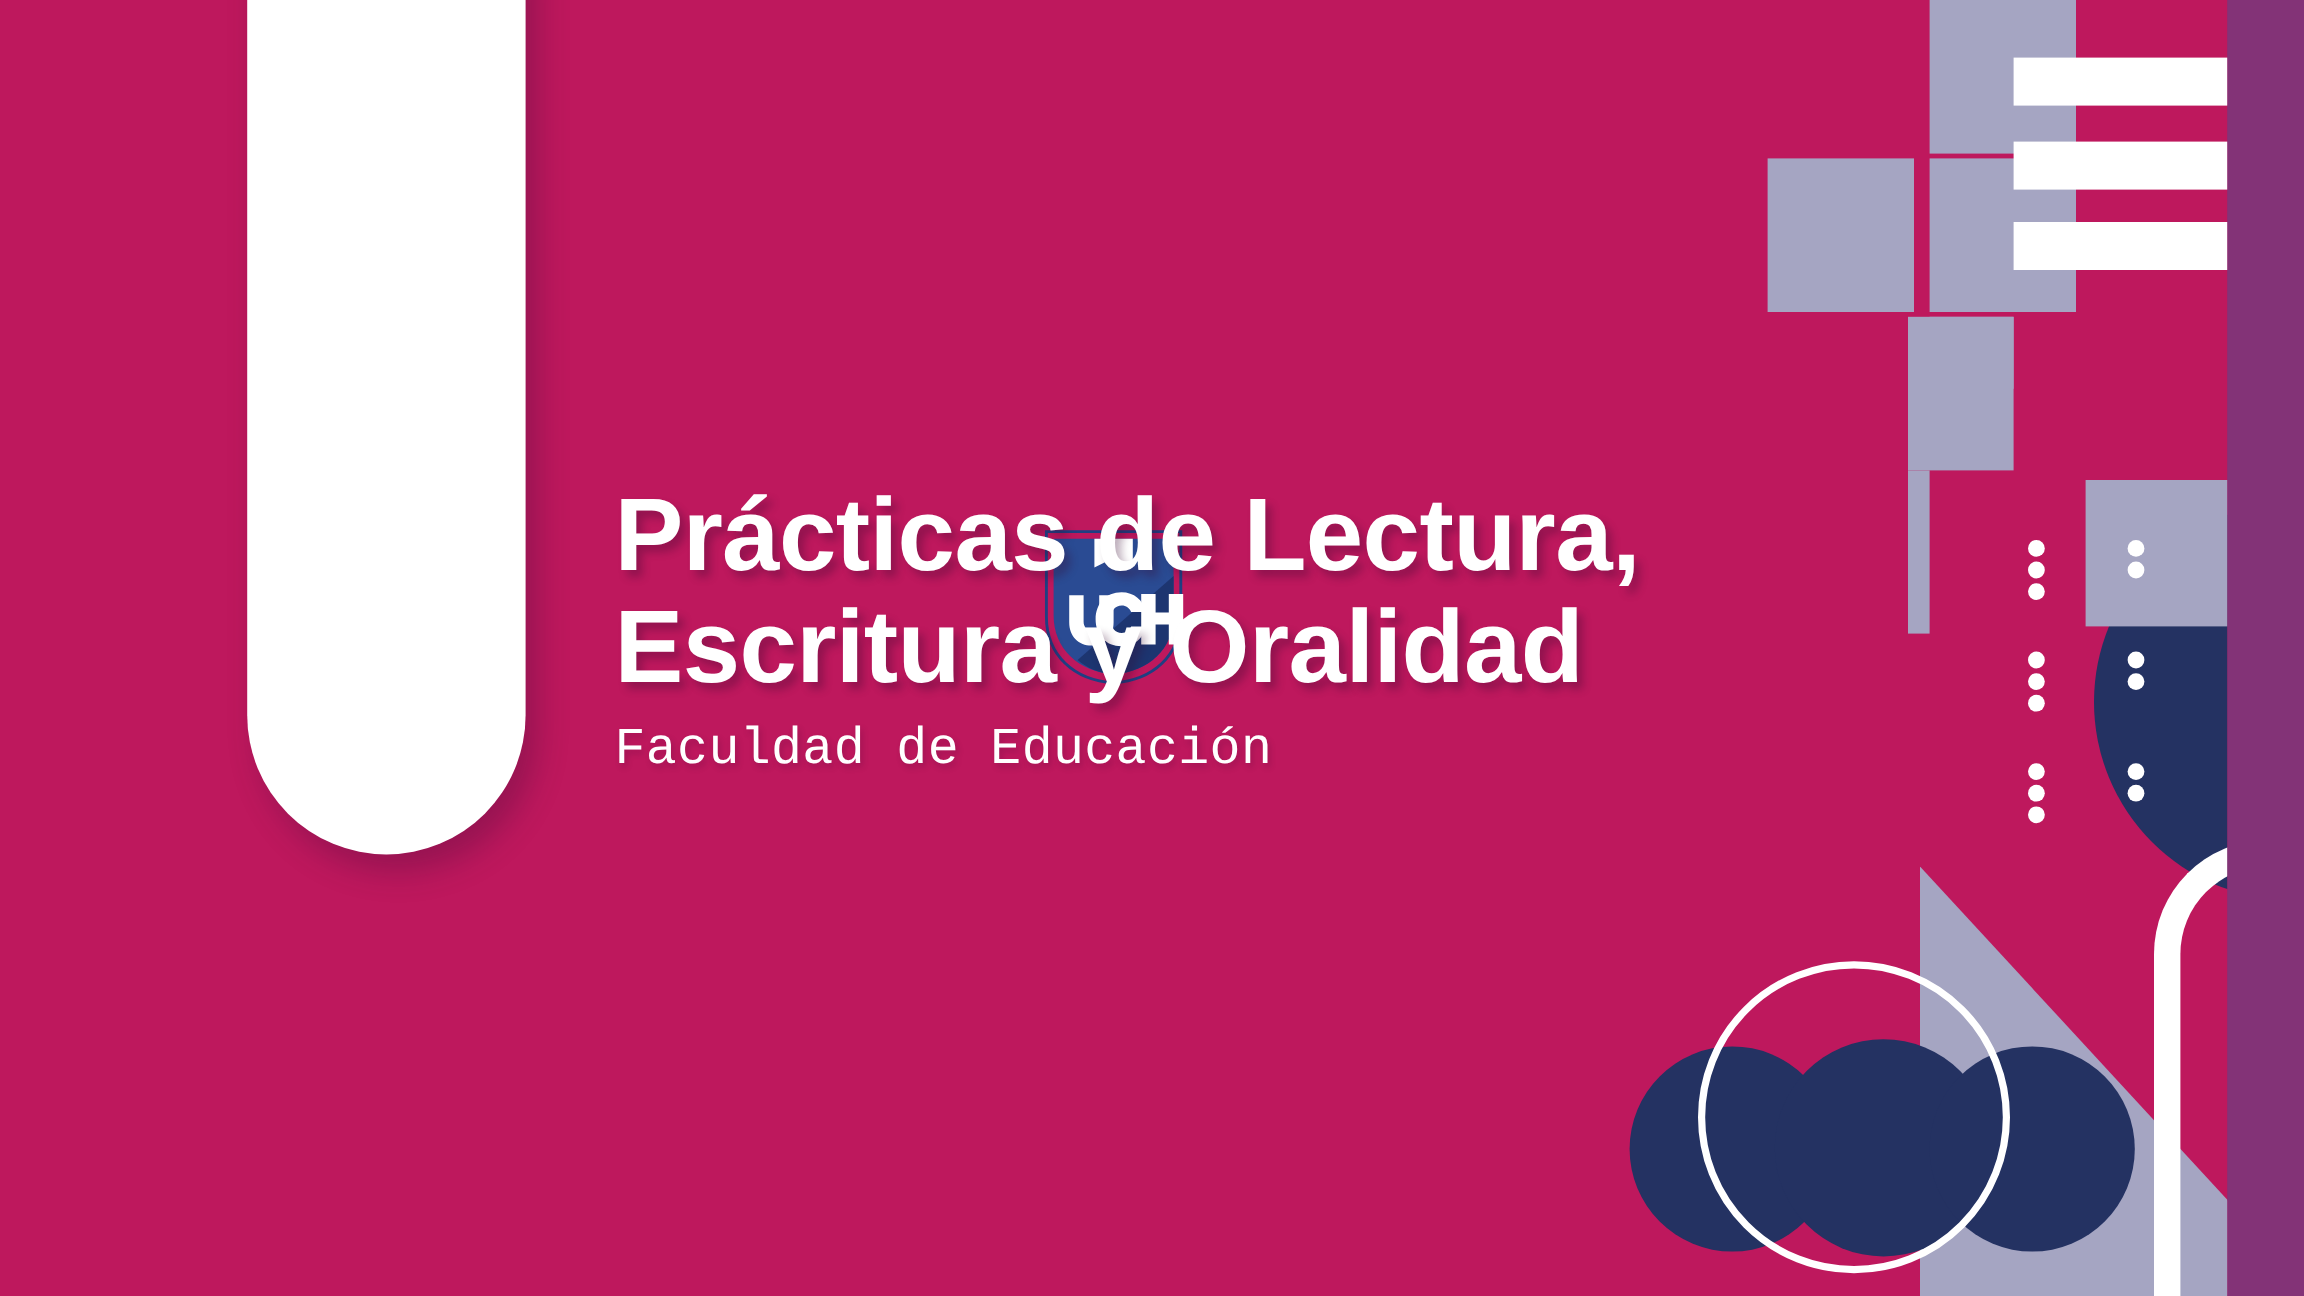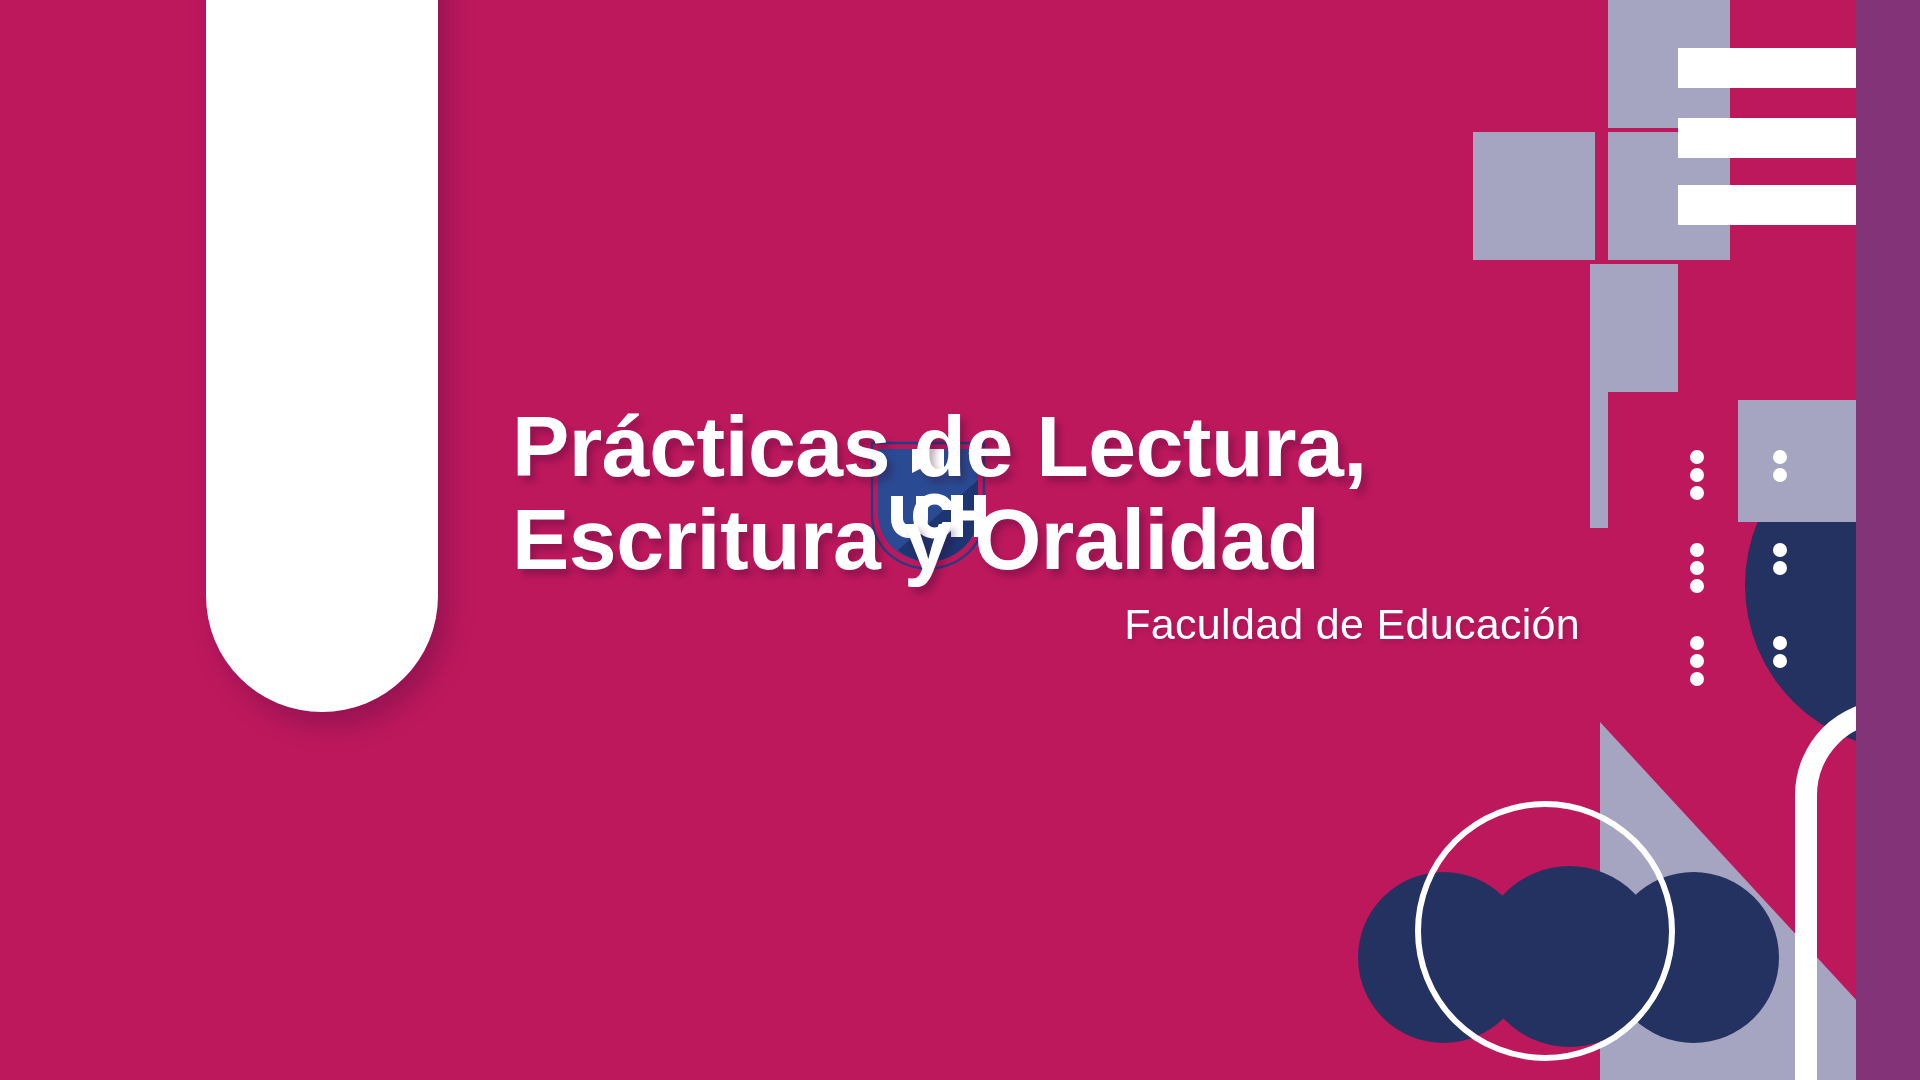--- a/index.html
+++ b/index.html
@@ -90,23 +90,23 @@
     text-shadow:5px 6px 7px rgba(55,10,50,0.33);
     margin:0;
     white-space:pre-line;
   }
   #subtitle{
     color:#ffffff;
     font-size:43px;
     font-weight:normal;
     letter-spacing:0.3px;
     margin:14px 0 0 0;
-    text-align:right;
     padding-right:32px;
     text-shadow:2px 3px 5px rgba(55,10,50,0.22);
+    font-family:Liberation Mono, monospace;
   }
 </style>
 </head>
 <body>
 
 <div id="stage">
 
   <div class="deco sq-gray" style="left:1608px;top:0px;width:122px;height:128px;"></div>
   <div class="deco sq-gray" style="left:1473px;top:132px;width:122px;height:128px;"></div>
   <div class="deco sq-gray" style="left:1608px;top:132px;width:122px;height:128px;"></div>

